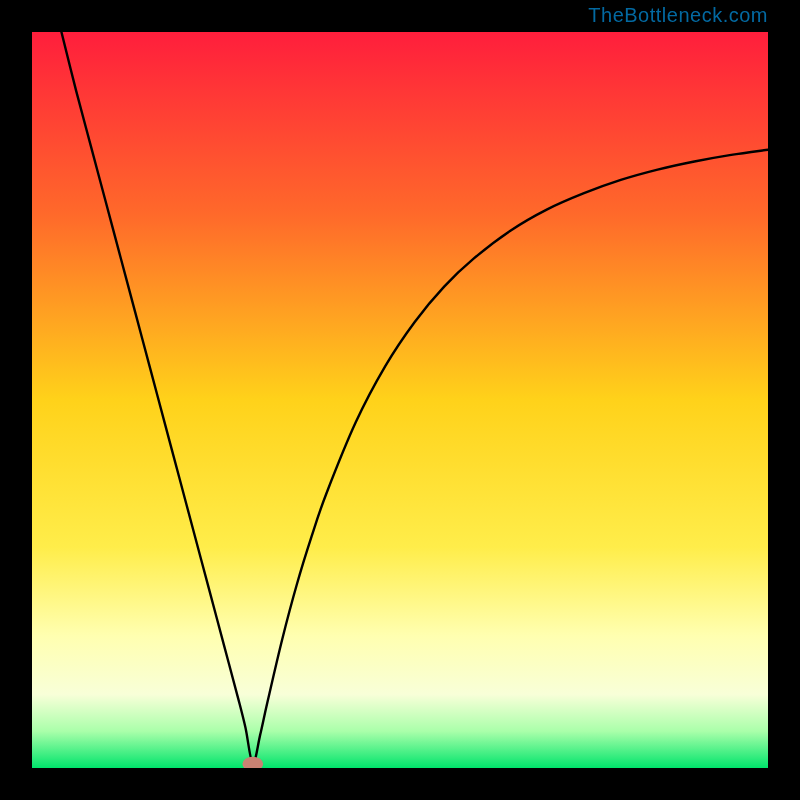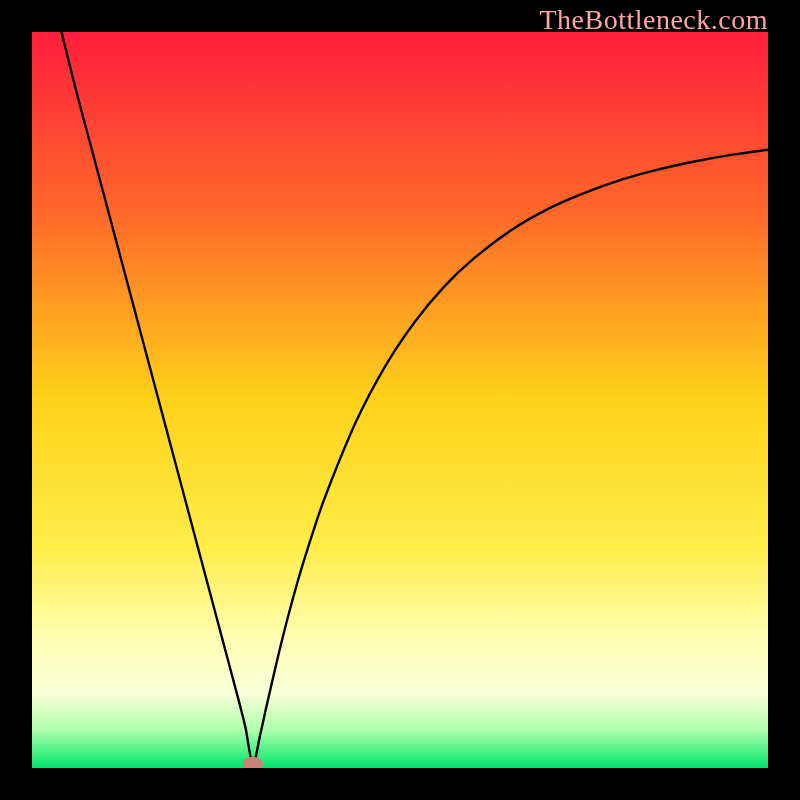--- a/index.html
+++ b/index.html
@@ -24,23 +24,23 @@
     left: 32px;
     top: 32px;
     width: 736px;
     height: 736px;
     overflow: hidden;
   }
   .attribution {
     position: absolute;
     top: 4px;
     right: 32px;
-    font-family: Liberation Serif, serif;
-    font-size: 28px;
-    color: #fca5a5;
+    font-family: Liberation Sans, sans-serif;
+    font-size: 20px;
+    color: #0369a1;
     letter-spacing: 0.5px;
   }
   svg { display: block; }
 </style>
 </head>
 <body>
 
 <div class="frame">
   <div class="attribution">TheBottleneck.com</div>
 

